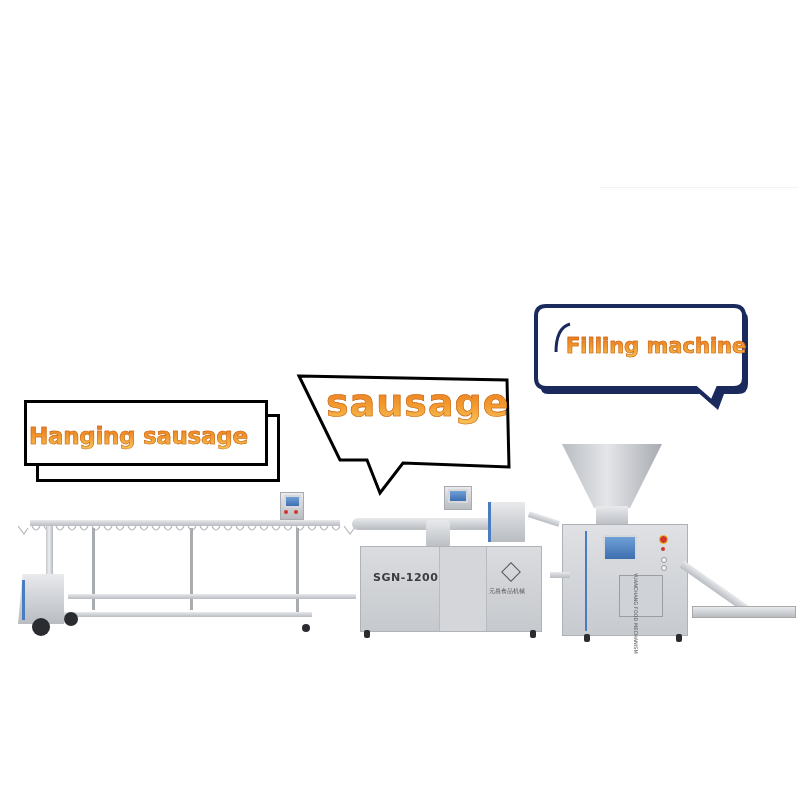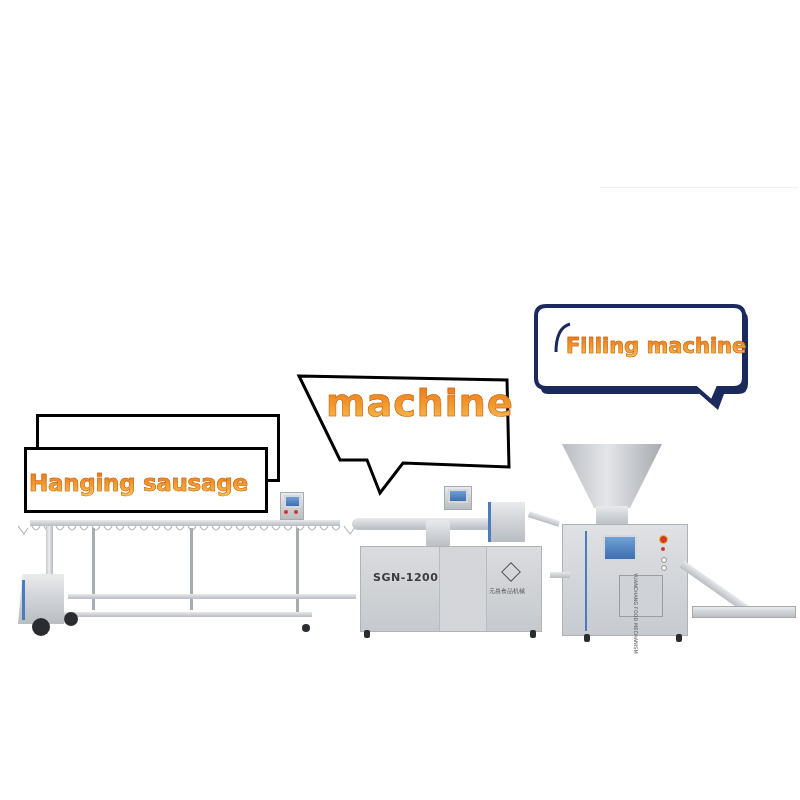--- a/index.html
+++ b/index.html
@@ -17,28 +17,28 @@
   .screen { background:linear-gradient(180deg,#6fa0d6,#3e6fb0); border:2px solid #d5d7da; }
   .leg { background:#a8abb0; }
   .foot { background:#2a2c30; border-radius:2px; }
 </style>
 </head>
 <body>
 
 <div class="abs" style="left:600px;top:187px;width:198px;height:1px;background:#f2f2f2;"></div>
 
 <div class="abs" style="left:36px;top:414px;width:238px;height:62px;border:3px solid #000;background:#fff;"></div>
-<div class="abs" style="left:24px;top:400px;width:238px;height:60px;border:3px solid #000;background:#fff;margin-top:47px;">
+<div class="abs" style="left:24px;top:400px;width:238px;height:60px;border:3px solid #000;background:#fff;">
   <div class="label-text" style="position:absolute;left:2px;top:20px;font-size:23px;letter-spacing:-0.3px;">Hanging sausage</div>
 </div>
 
 <svg class="abs" style="left:295px;top:372px;" width="220" height="125" viewBox="0 0 220 125">
   <polygon points="4,4 212,8 214,95 108,91 85,121 72,88 45,88" fill="#ffffff" stroke="#000" stroke-width="3" stroke-linejoin="miter"></polygon>
 </svg>
-<div class="abs label-text" style="left:326px;top:381px;font-size:38px;letter-spacing:1px;">machine</div>
+<div class="abs label-text" style="left:326px;top:381px;font-size:38px;letter-spacing:1px;">sausage</div>
 
 <svg class="abs" style="left:532px;top:302px;" width="222" height="110" viewBox="0 0 222 110">
   <path d="M14,6 H204 Q214,6 214,16 V80 Q214,90 204,90 H190 L184,106 L166,90 H14 Q6,90 6,80 V16 Q6,6 14,6 Z" fill="#1b2a5c" transform="translate(2,2)"></path>
   <path d="M14,4 H202 Q212,4 212,14 V76 Q212,86 202,86 H186 L180,100 L164,86 H14 Q4,86 4,76 V14 Q4,4 14,4 Z" fill="#ffffff" stroke="#1b2a5c" stroke-width="4"></path>
   <path d="M38,22 Q24,26 24,50" fill="none" stroke="#1b2a5c" stroke-width="3"></path>
 </svg>
 <div class="abs label-text" style="left:566px;top:334px;font-size:21px;">Filling machine</div>
 
 <div class="abs" style="left:10px;top:488px;width:350px;height:160px;">
 

